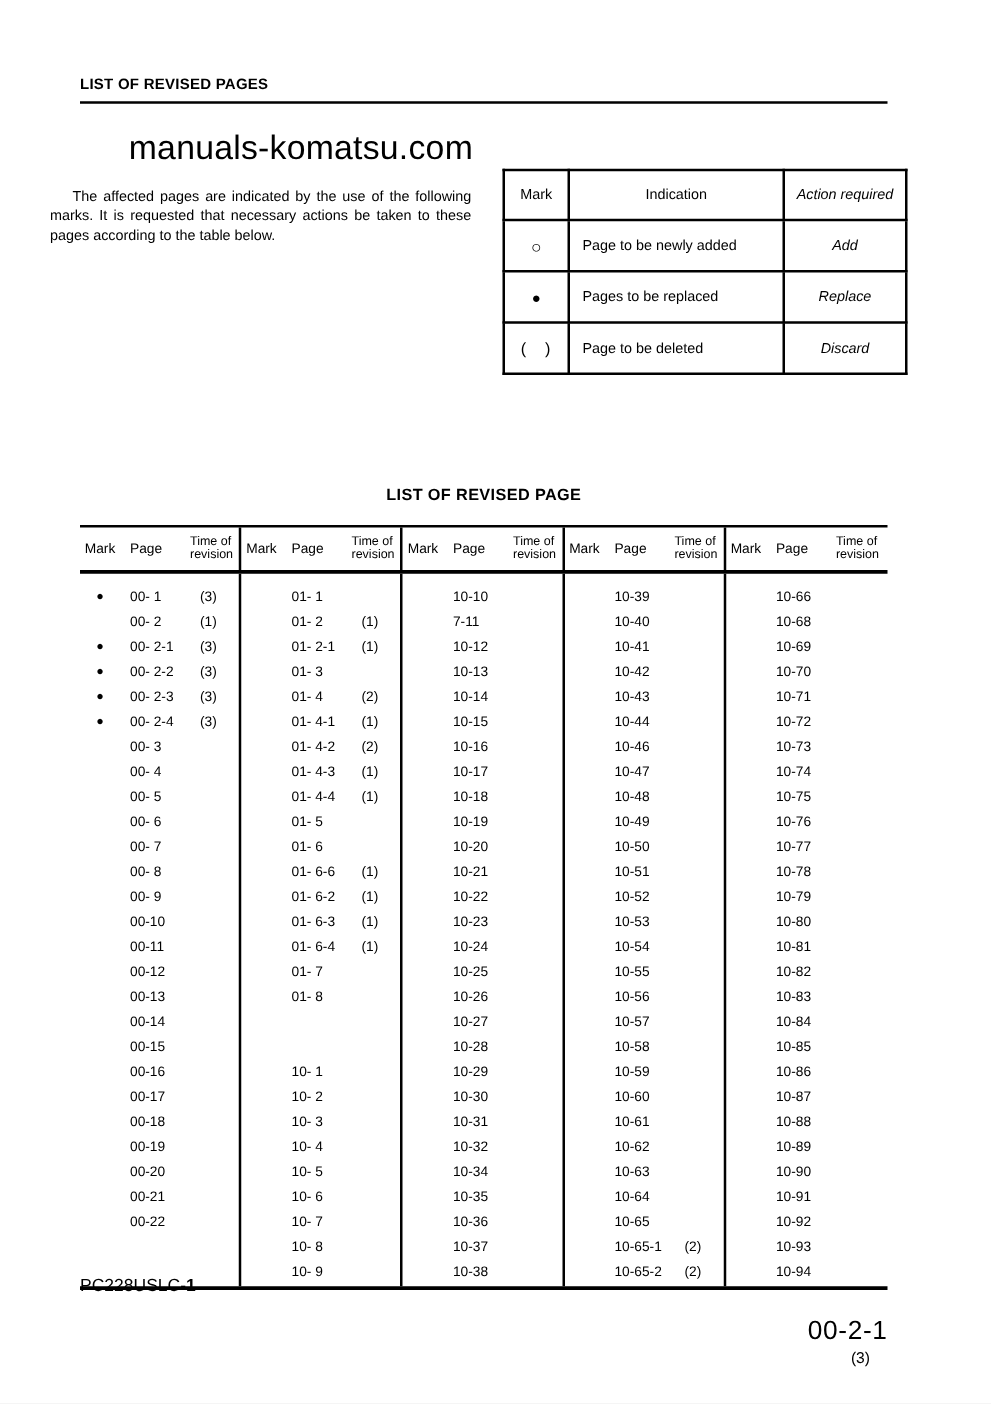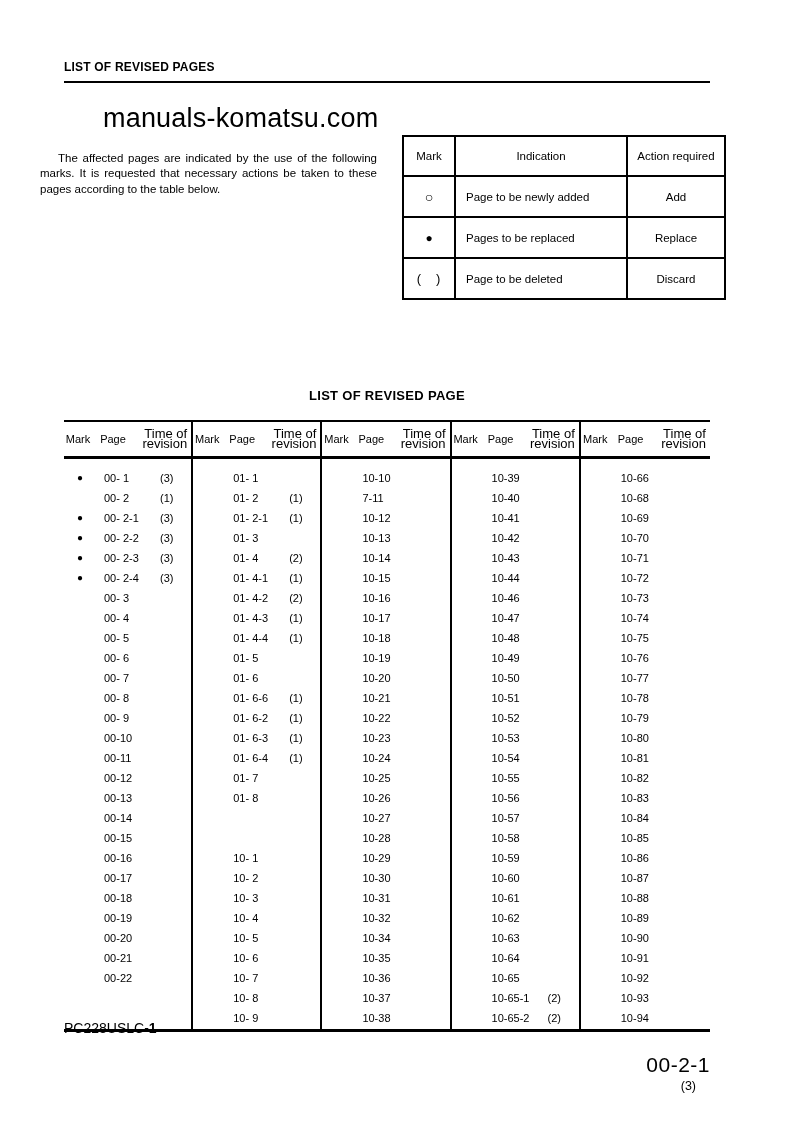--- a/index.html
+++ b/index.html
@@ -24,21 +24,21 @@
   }
 
   
   .mark-table { position:absolute; top:135px; left:402px; border-collapse:collapse; }
   .mark-table td, .mark-table th {
     border:2px solid #000; font-size:11.5px; font-weight:normal;
     text-align:center; vertical-align:middle; padding:0;
   }
   .mark-table .col-mark { width:50px; }
   .mark-table .col-ind  { width:160px; }
-  .mark-table .col-act  { width:96px; }
+  .mark-table .col-act  { width:96px;font-style:italic; }
   .mark-table .hrow th  { height:38px; }
   .mark-table .drow td  { height:39px; }
   .mark-table .ind-cell { text-align:left; padding-left:10px; }
   .mark-glyph-open   { font-size:14px; }
   .mark-glyph-filled { font-size:12px; }
   .mark-glyph-paren  { font-size:13px; letter-spacing:1px; }
 
   .note {
     position:absolute; top:305px; left:402px; width:316px;
     font-size:11.5px; line-height:16.5px;
@@ -54,21 +54,21 @@
     border-top:2px solid #000; border-bottom:3px solid #000;
   }
   .rev-header-band, .rev-body-band { display:flex; }
   .rev-group-h, .rev-group-b {
     width:20%; box-sizing:border-box;
   }
   .rev-group-h:not(:last-child), .rev-group-b:not(:last-child) { border-right:2px solid #000; }
   .rev-group-h { height:34px; display:flex; align-items:center; }
   .h-mark { width:32px; text-align:center; font-size:11px; }
   .h-page { width:48px; padding-left:8px; font-size:11px; }
-  .h-rev  { flex:1; text-align:right; padding-right:4px; font-size:13px; line-height:10.5px; }
+  .h-rev  { flex:1; padding-right:4px; font-size:10px; line-height:10.5px; }
   .rev-thick { height:3px; background:#000; }
   .rev-group-b { padding-top:9px; height:570px; }
   .rev-row { height:20px; display:flex; align-items:center; }
   .c-mark { width:32px; text-align:center; font-size:10px; line-height:10px; }
   .c-page { width:52px; padding-left:8px; font-size:11px; white-space:pre; }
   .c-rev  { flex:1; padding-left:4px; font-size:11px; }
 
   
   .footer-model { position:absolute; top:1020px; left:64px; font-size:14px; }
   .footer-model b { font-weight:bold; }

